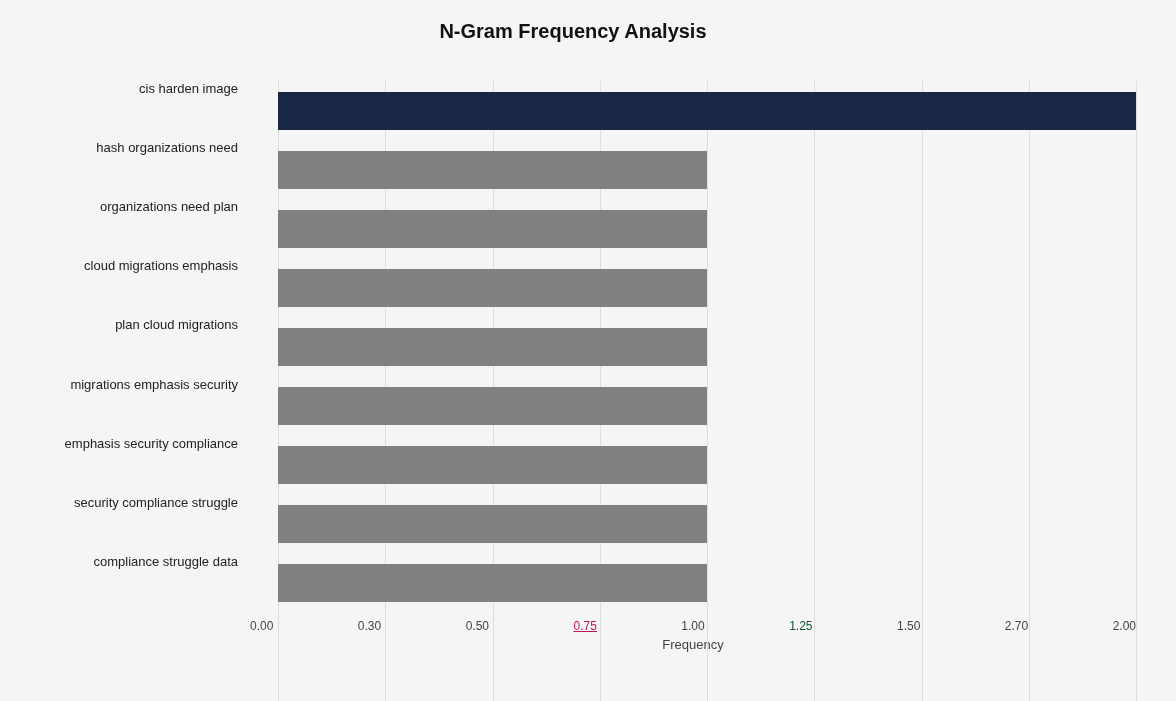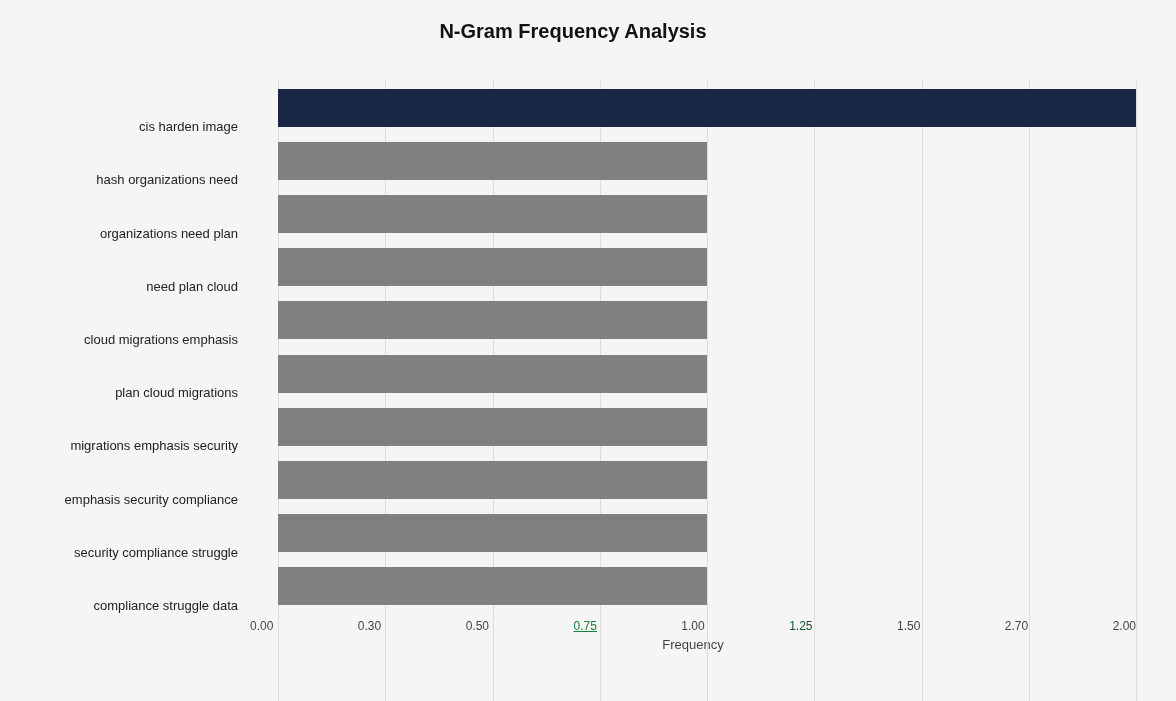--- a/index.html
+++ b/index.html
@@ -27,21 +27,21 @@
       margin-bottom: 38px;
     }
     .rows-area {
       display: flex;
       flex-direction: column;
       flex: 1;
       position: relative;
     }
     .bar-row {
       display: flex;
-      align-items: flex-end;
+      align-items: flex-start;
       flex: 1;
       position: relative;
       gap: 28px;
     }
     .bar-label {
       width: 240px;
       text-align: right;
       padding-right: 12px;
       font-size: 13px;
       color: #222;
@@ -113,26 +113,20 @@
             <div class="bar" style="width: 50%; height: 38px; background: rgb(128, 128, 128); position: relative; z-index: 1;"></div>
           </div>
         </div>
         <div class="bar-row">
           <div class="bar-label">organizations need plan</div>
           <div class="bar-track" style="position: relative;">
             <div class="bar" style="width: 50%; height: 38px; background: rgb(128, 128, 128); position: relative; z-index: 1;"></div>
           </div>
         </div>
         <div class="bar-row">
-          <div class="bar-label">need plan cloud</div>
-          <div class="bar-track" style="position: relative;">
-            <div class="bar" style="width: 50%; height: 38px; background: rgb(128, 128, 128); position: relative; z-index: 1;"></div>
-          </div>
-        </div>
-        <div class="bar-row">
           <div class="bar-label">cloud migrations emphasis</div>
           <div class="bar-track" style="position: relative;">
             <div class="bar" style="width: 50%; height: 38px; background: rgb(128, 128, 128); position: relative; z-index: 1;"></div>
           </div>
         </div>
         <div class="bar-row">
           <div class="bar-label">plan cloud migrations</div>
           <div class="bar-track" style="position: relative;">
             <div class="bar" style="width: 50%; height: 38px; background: rgb(128, 128, 128); position: relative; z-index: 1;"></div>
           </div>
@@ -159,21 +153,21 @@
           <div class="bar-label">compliance struggle data</div>
           <div class="bar-track" style="position: relative;">
             <div class="bar" style="width: 50%; height: 38px; background: rgb(128, 128, 128); position: relative; z-index: 1;"></div>
           </div>
         </div>
       </div>
     <div class="x-axis" id="x-axis" style="display: flex; justify-content: space-between; margin-left: 240px; margin-top: 6px;">
     <div class="x-tick" style="font-size: 12px; color: rgb(68, 68, 68);">0.00</div>
         <div class="x-tick" style="font-size: 12px; color: rgb(68, 68, 68);">0.30</div>
         <div class="x-tick" style="font-size: 12px; color: rgb(68, 68, 68);">0.50</div>
-        <div class="x-tick" style="font-size: 12px; color: #15803d; text-decoration: underline;">0.75</div>
+        <div class="x-tick" style="font-size: 12px; color: #be185d; text-decoration: underline;">0.75</div>
         <div class="x-tick" style="font-size: 12px; color: rgb(68, 68, 68);">1.00</div>
         <div class="x-tick" style="font-size: 12px; color: #14532d;">1.25</div>
         <div class="x-tick" style="font-size: 12px; color: rgb(68, 68, 68);">1.50</div>
         <div class="x-tick" style="font-size: 12px; color: rgb(68, 68, 68);">2.70</div>
         <div class="x-tick" style="font-size: 12px; color: rgb(68, 68, 68); text-align: center;">2.00</div>
       </div>
     <div class="x-label">Frequency</div>
   </div>
 </div>
 

